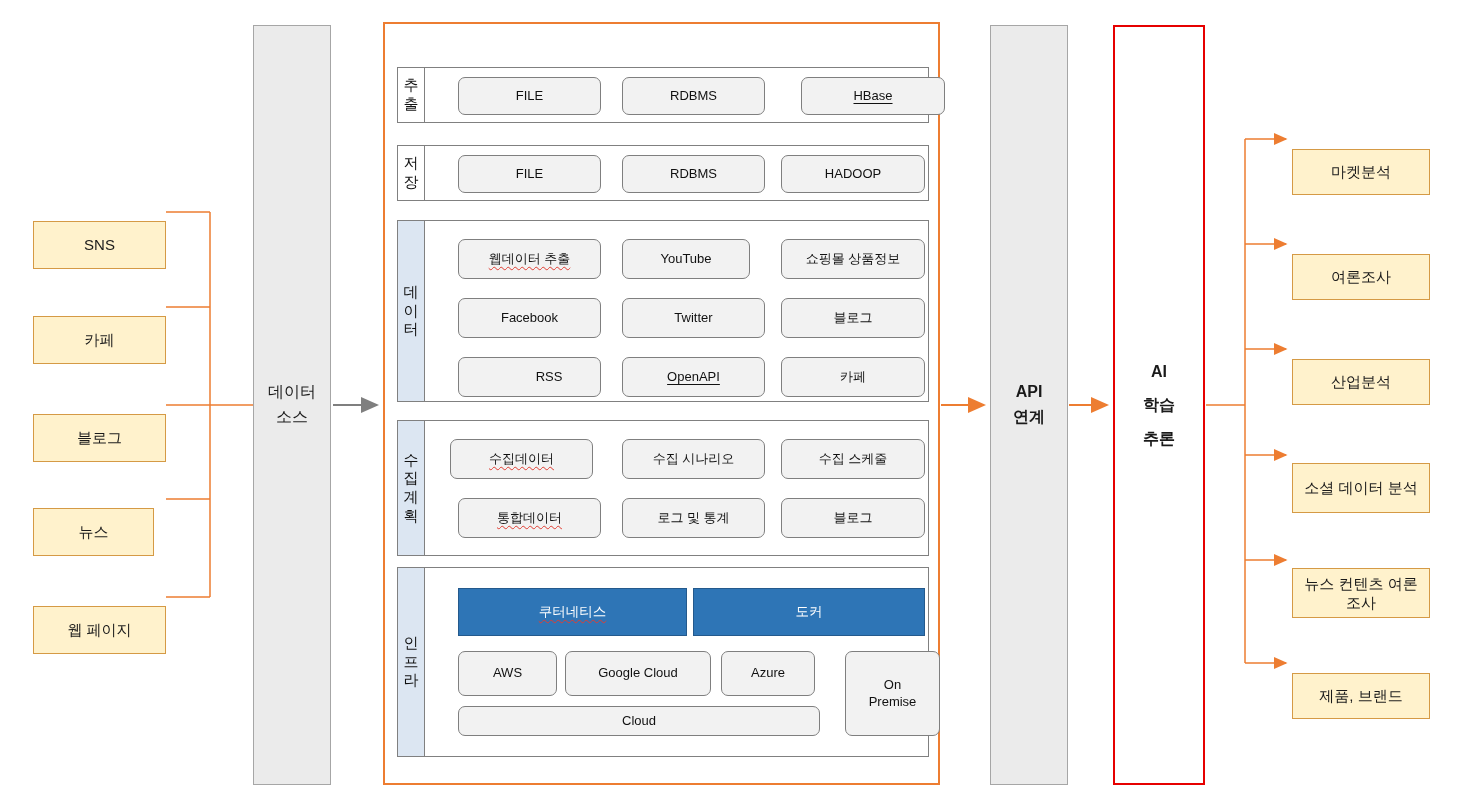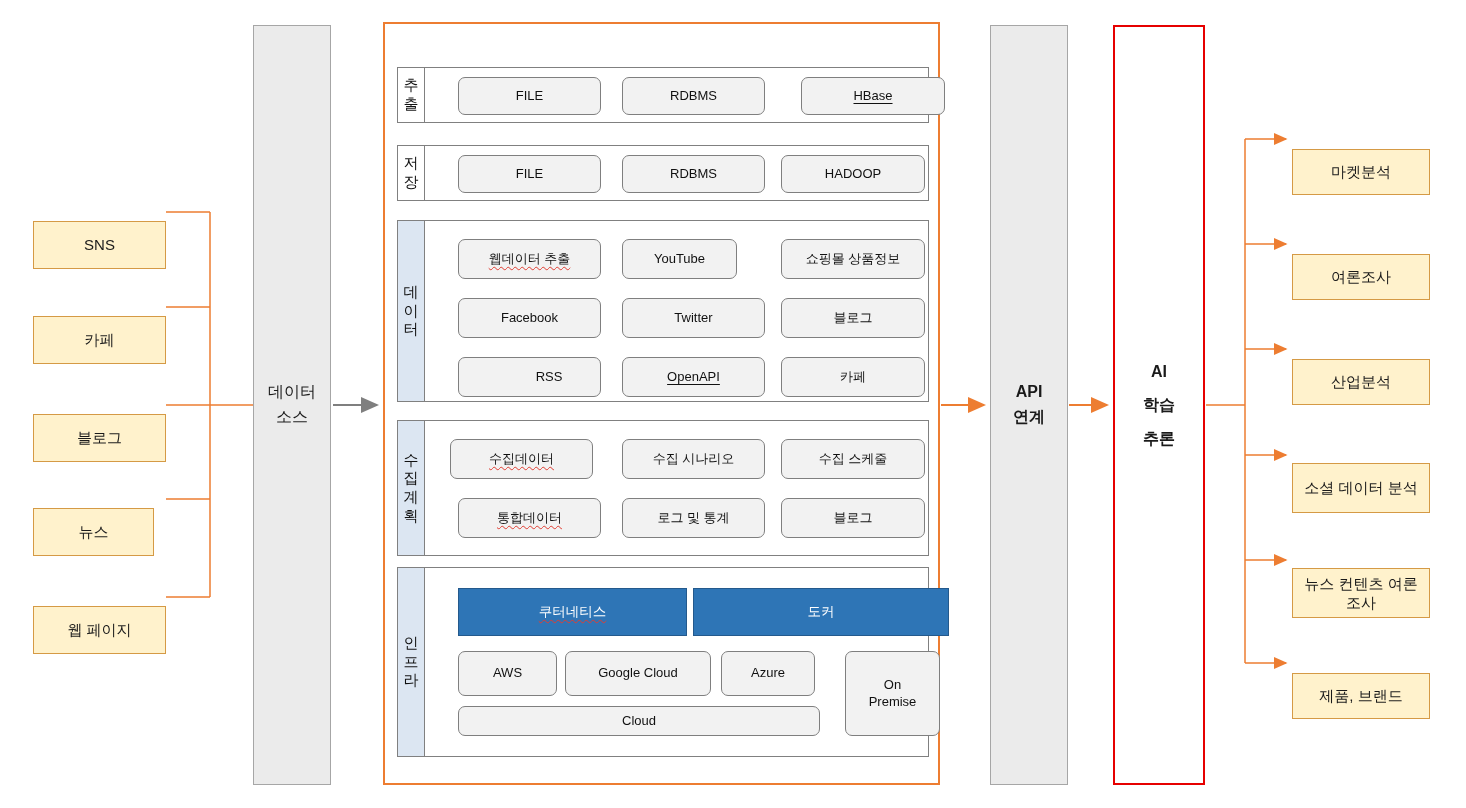--- a/index.html
+++ b/index.html
@@ -145,21 +145,21 @@
         </div>
     </div>
 
     <div class="section" style="top:196px;height:182px;">
       <div class="strip blue">
           <span>데이터</span>
         </div>
       <div class="btn" style="left:60px;top:18px;width:143px;height:40px;">
           <span class="sq">웹데이터 추출</span>
         </div>
-      <div class="btn" style="left:224px;top:18px;width:115px;height:40px;">
+      <div class="btn" style="left:224px;top:18px;width:128px;height:40px;">
           <span>YouTube</span>
         </div>
       <div class="btn" style="left:383px;top:18px;width:144px;height:40px;">
           <span>쇼핑몰 상품정보</span>
         </div>
       <div class="btn" style="left:60px;top:77px;width:143px;height:40px;justify-content:center;">
           <span>Facebook</span>
         </div>
       <div class="btn" style="left:224px;top:77px;width:143px;height:40px;">
           <span>Twitter</span>
@@ -202,21 +202,21 @@
         </div>
     </div>
 
     <div class="section" style="top:543px;height:190px;">
       <div class="strip blue">
           <span>인프라</span>
         </div>
       <div class="bluebar" style="left:60px;top:20px;width:229px;height:48px;">
           <span class="sq">쿠터네티스</span>
         </div>
-      <div class="bluebar" style="left:295px;top:20px;width:256px;height:48px;">
+      <div class="bluebar" style="left:295px;top:20px;width:232px;height:48px;">
           <span>도커</span>
         </div>
       <div class="btn" style="left:60px;top:83px;width:99px;height:45px;">
           <span>AWS</span>
         </div>
       <div class="btn" style="left:167px;top:83px;width:146px;height:45px;">
           <span>Google Cloud</span>
         </div>
       <div class="btn" style="left:323px;top:83px;width:94px;height:45px;">
           <span>Azure</span>

